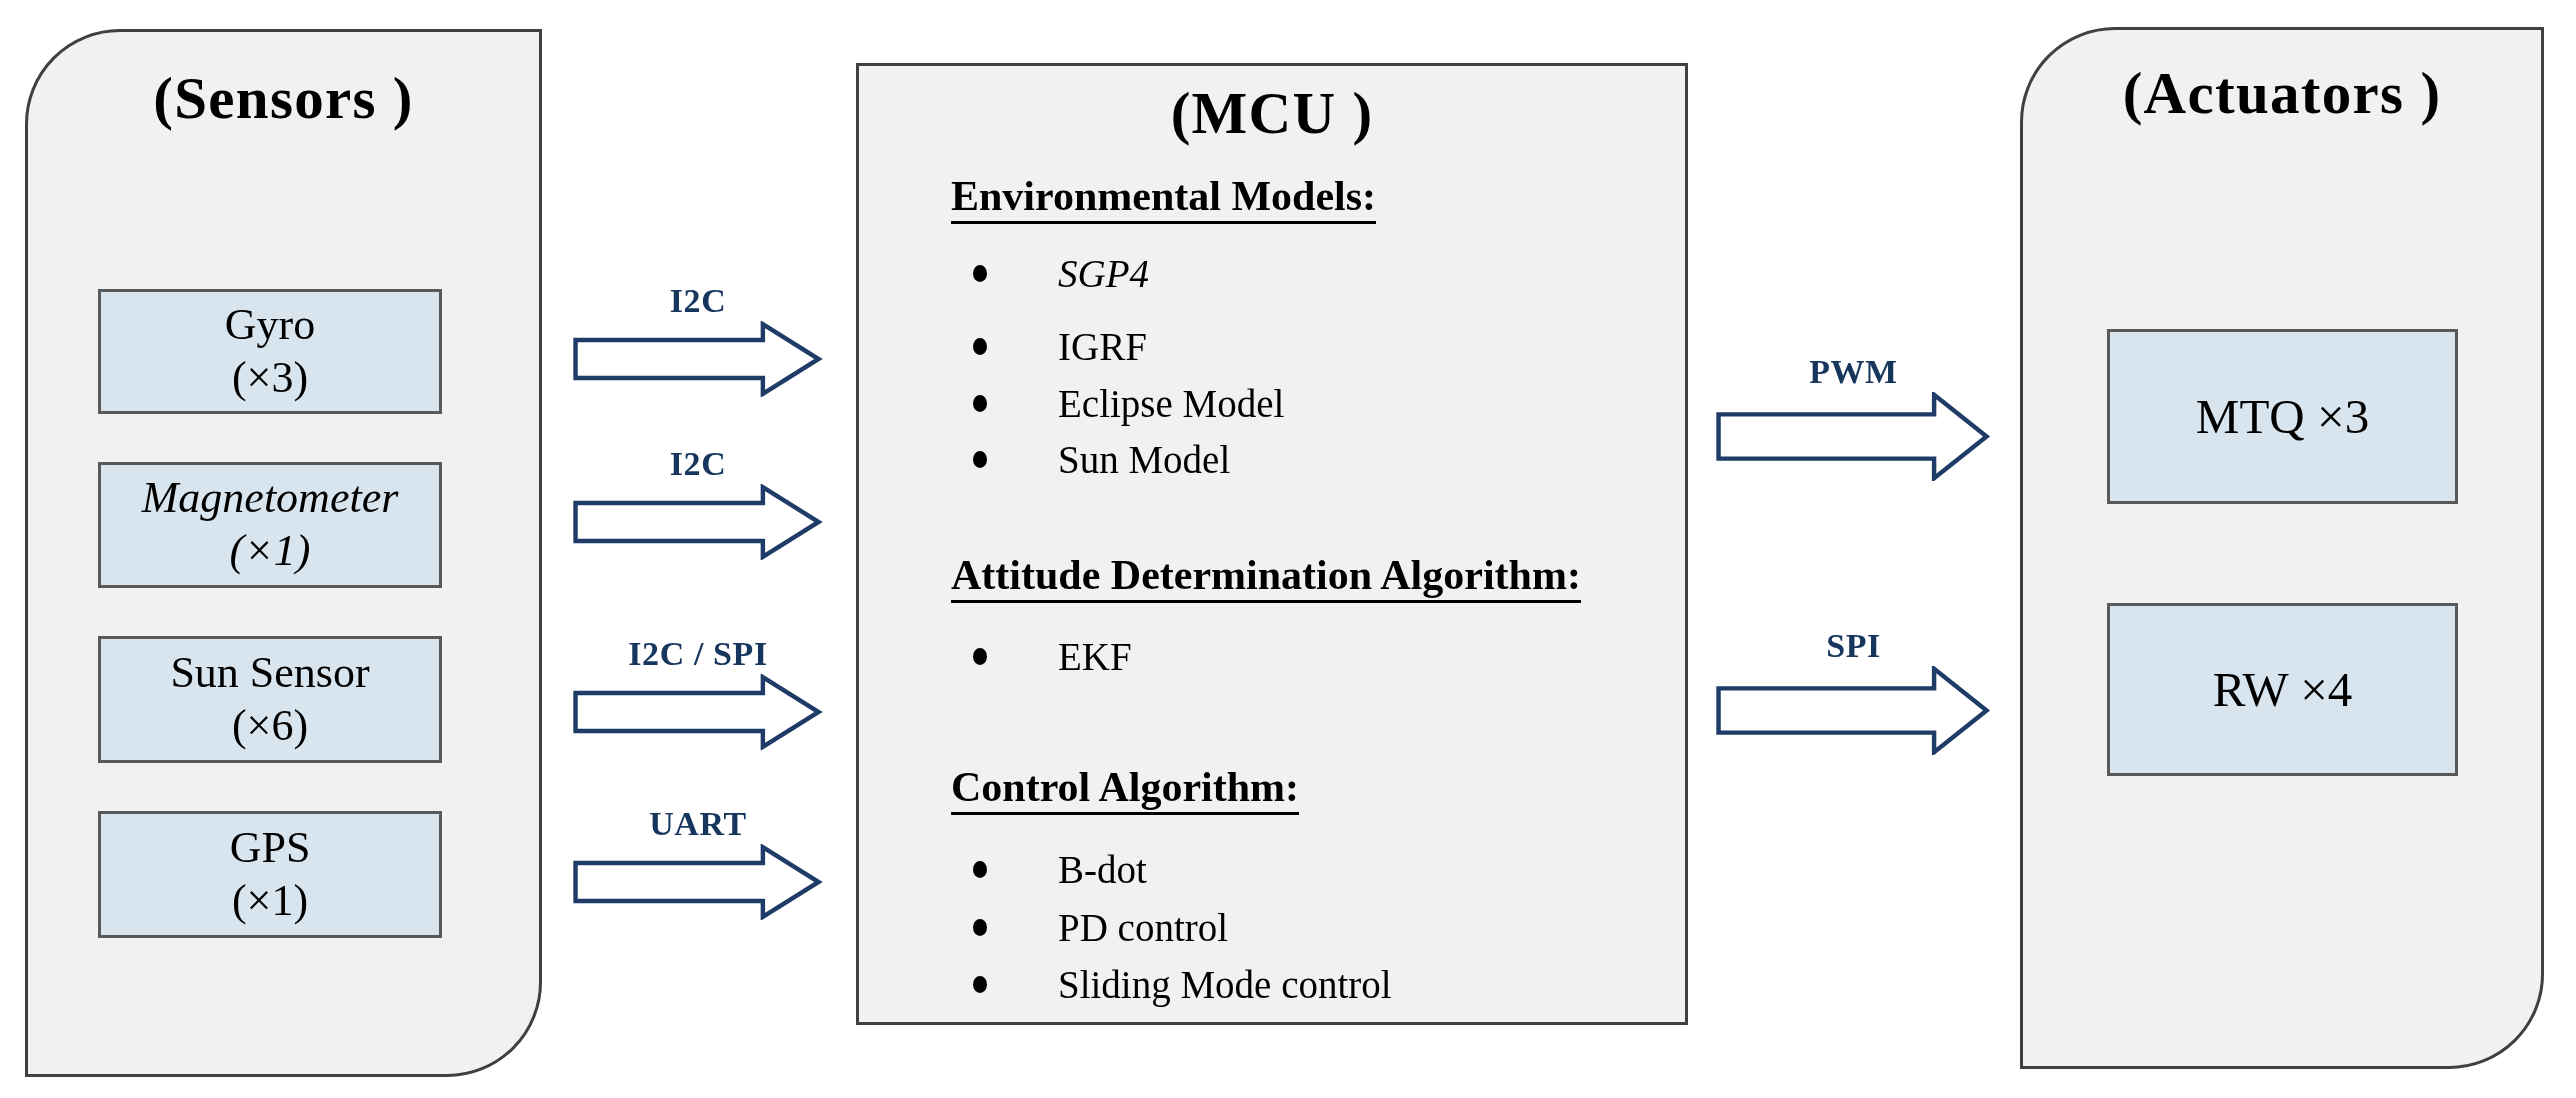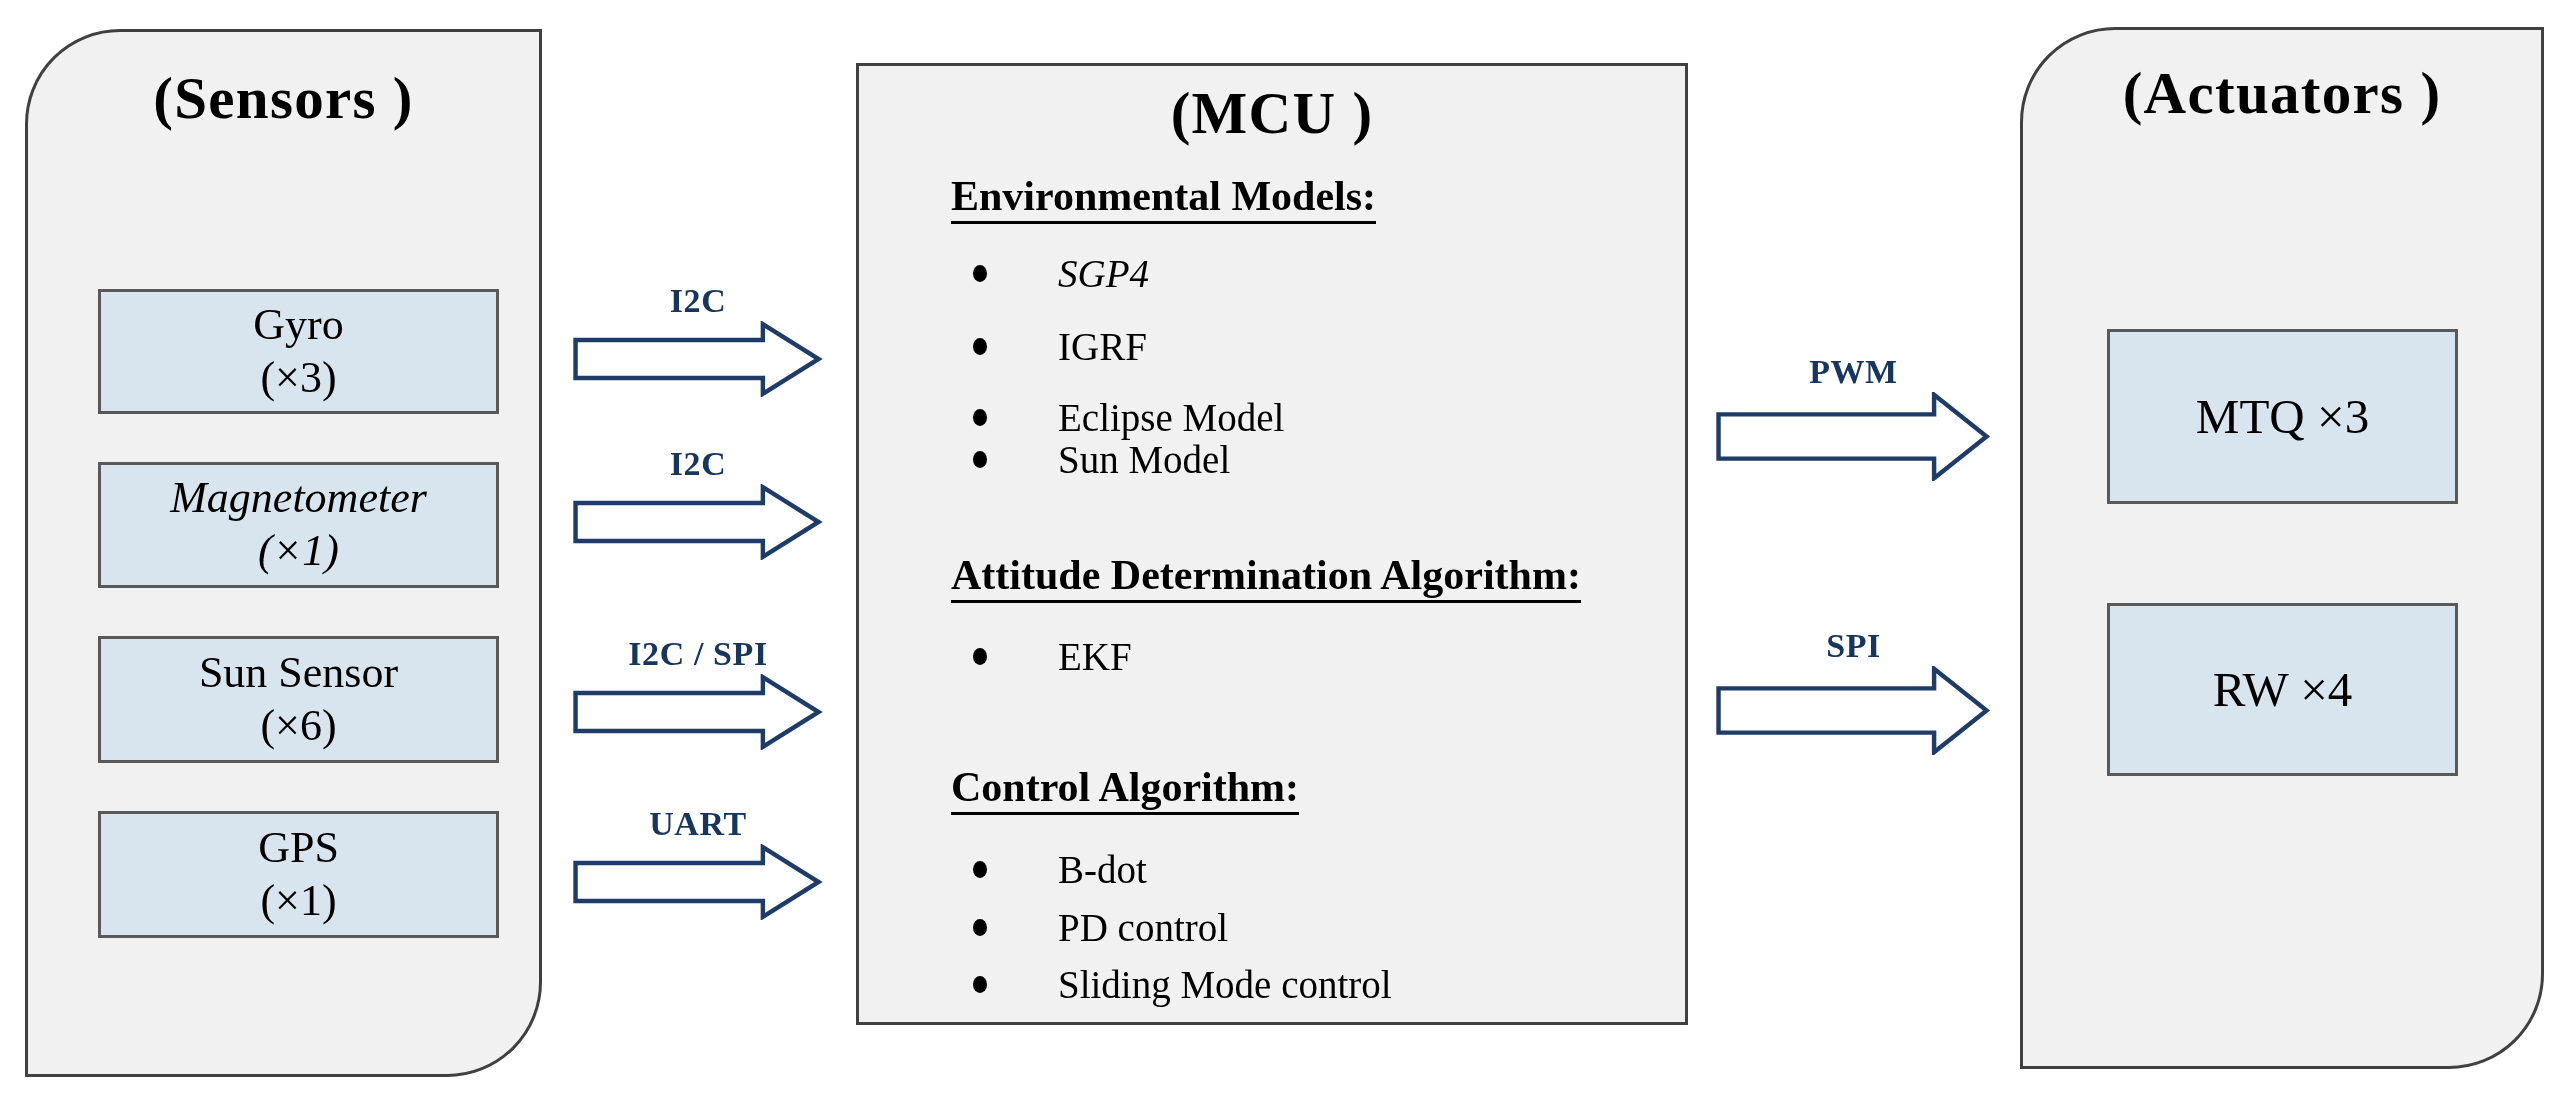--- a/index.html
+++ b/index.html
@@ -26,21 +26,21 @@
     font-weight:bold;font-size:59px;color:#000000;
     letter-spacing:1.3px;
     white-space:pre;
   }
   .panel.sensors .panel-title{top:32px;}
   .panel.mcu .panel-title{top:12.7px;}
   .panel.actuators .panel-title{top:28.5px;}
 
   
   .sbox{
-    position:absolute;left:70px;width:401px;
+    position:absolute;left:70px;width:344px;
     background:#d9e5ee;border:3.2px solid #595959;box-sizing:border-box;
     display:flex;flex-direction:column;align-items:center;justify-content:center;
     font-size:44px;line-height:1.2;color:#000;text-align:center;
   }
   .sbox.b1{top:257px;height:125px;}
   .sbox.b2{top:430px;height:126px;font-style:italic;}
   .sbox.b3{top:604px;height:127px;}
   .sbox.b4{top:779px;height:127px;}
 
   
@@ -70,21 +70,21 @@
     position:absolute;left:114px;height:57px;
     display:flex;align-items:center;
     font-size:39px;color:#000;white-space:pre;
   }
   .mcu-item .dot{
     width:14px;height:17px;border-radius:50%;
     background:#000;flex:none;margin-right:71px;
   }
   .mcu-item.i1{top:179px;font-style:italic;}
   .mcu-item.i2{top:252px;}
-  .mcu-item.i3{top:323px;justify-content:space-between;}
+  .mcu-item.i3{top:309px;justify-content:space-between;}
   .mcu-item.i4{top:365px;}
   .mcu-item.i5{top:562px;}
   .mcu-item.i6{top:775px;}
   .mcu-item.i7{top:833px;}
   .mcu-item.i8{top:890px;}
 
   
   .arrow{position:absolute;}
   .arrow-label{
     text-align:center;font-weight:bold;font-size:34px;color:#17365d;

